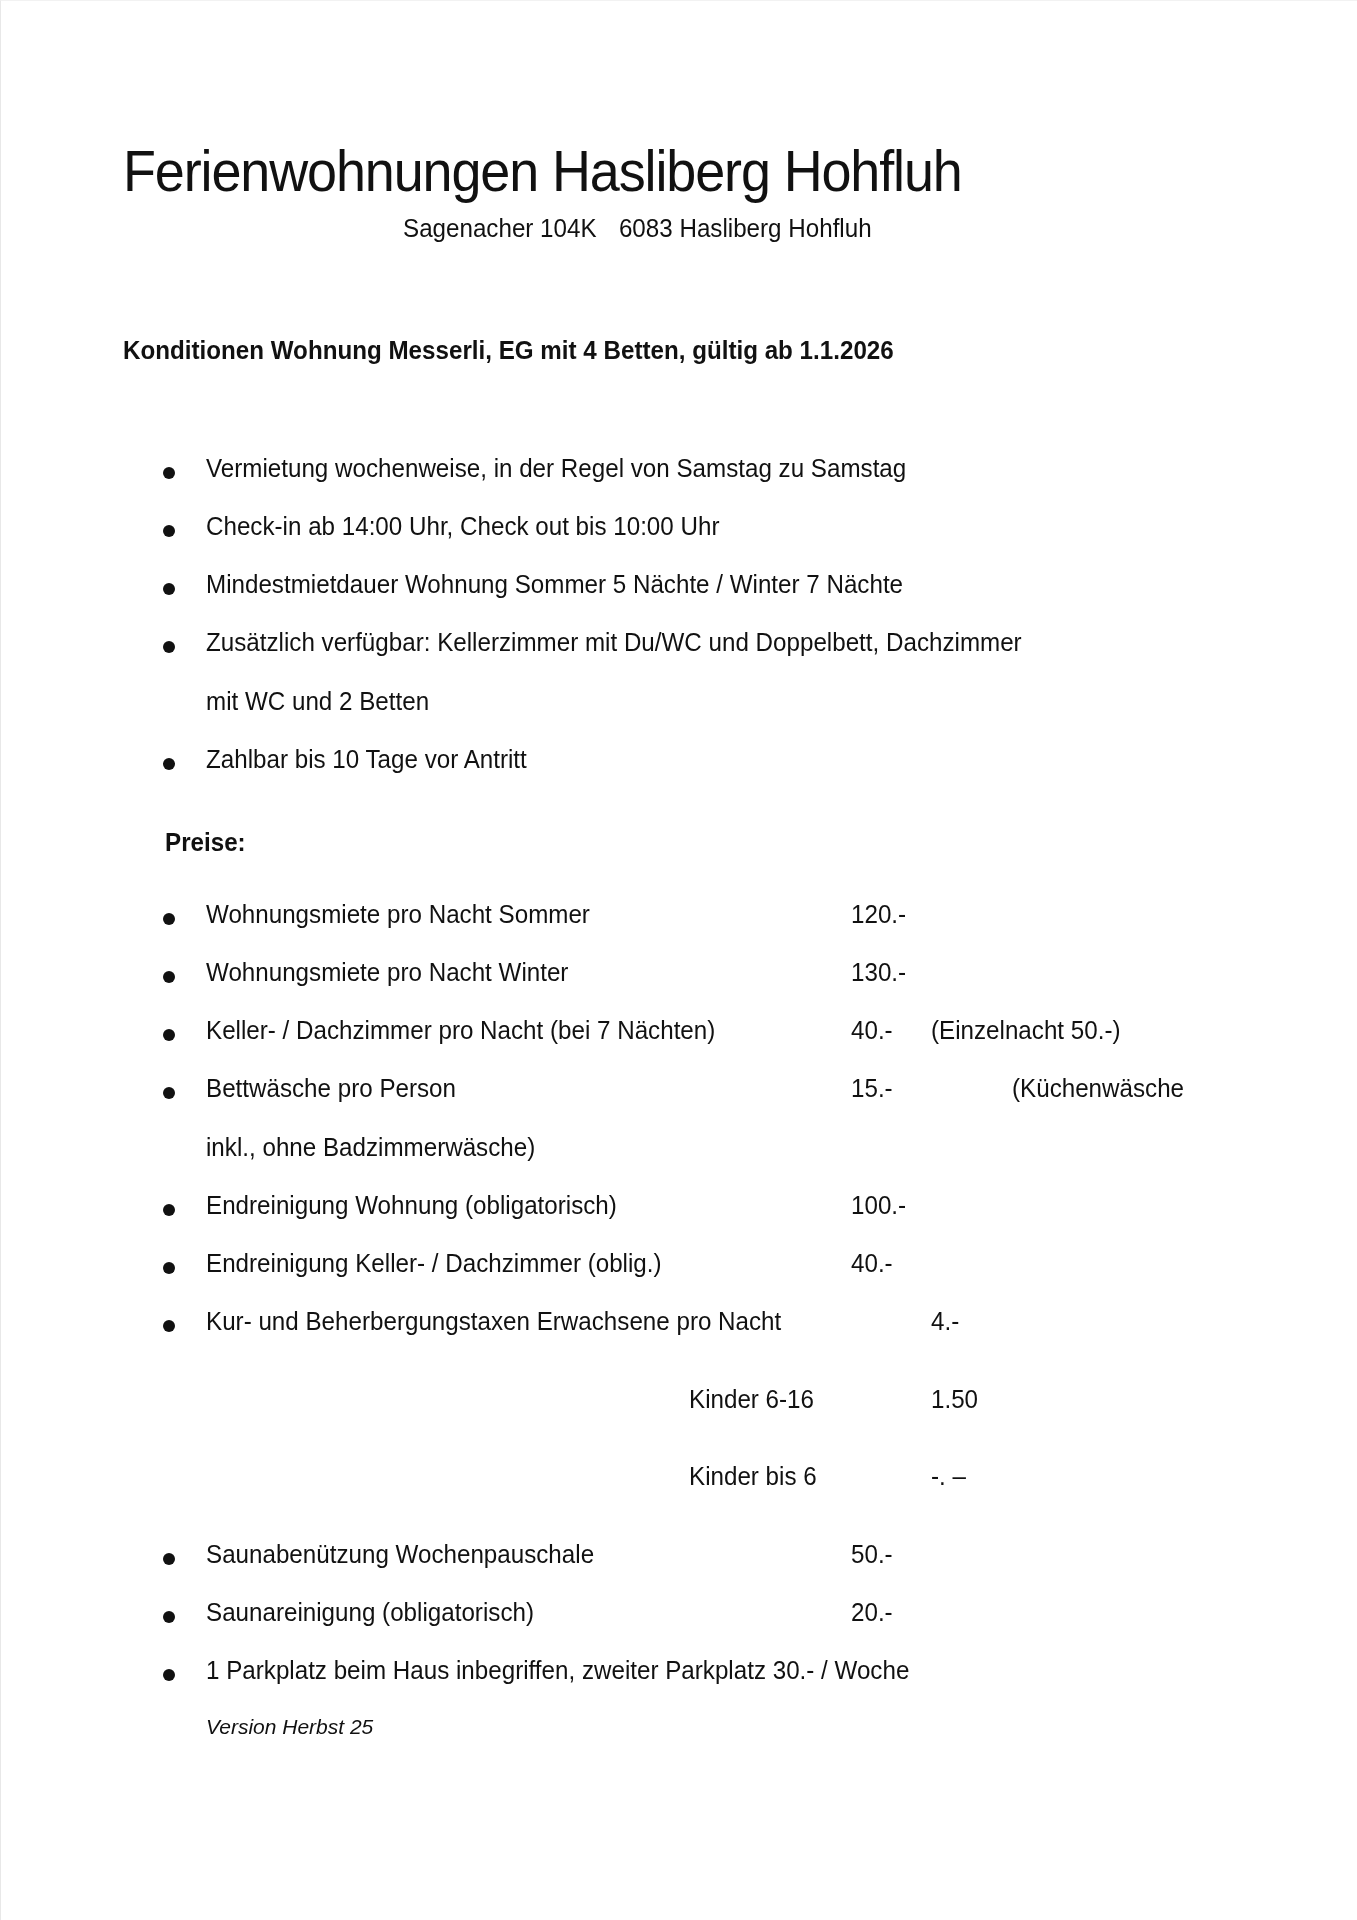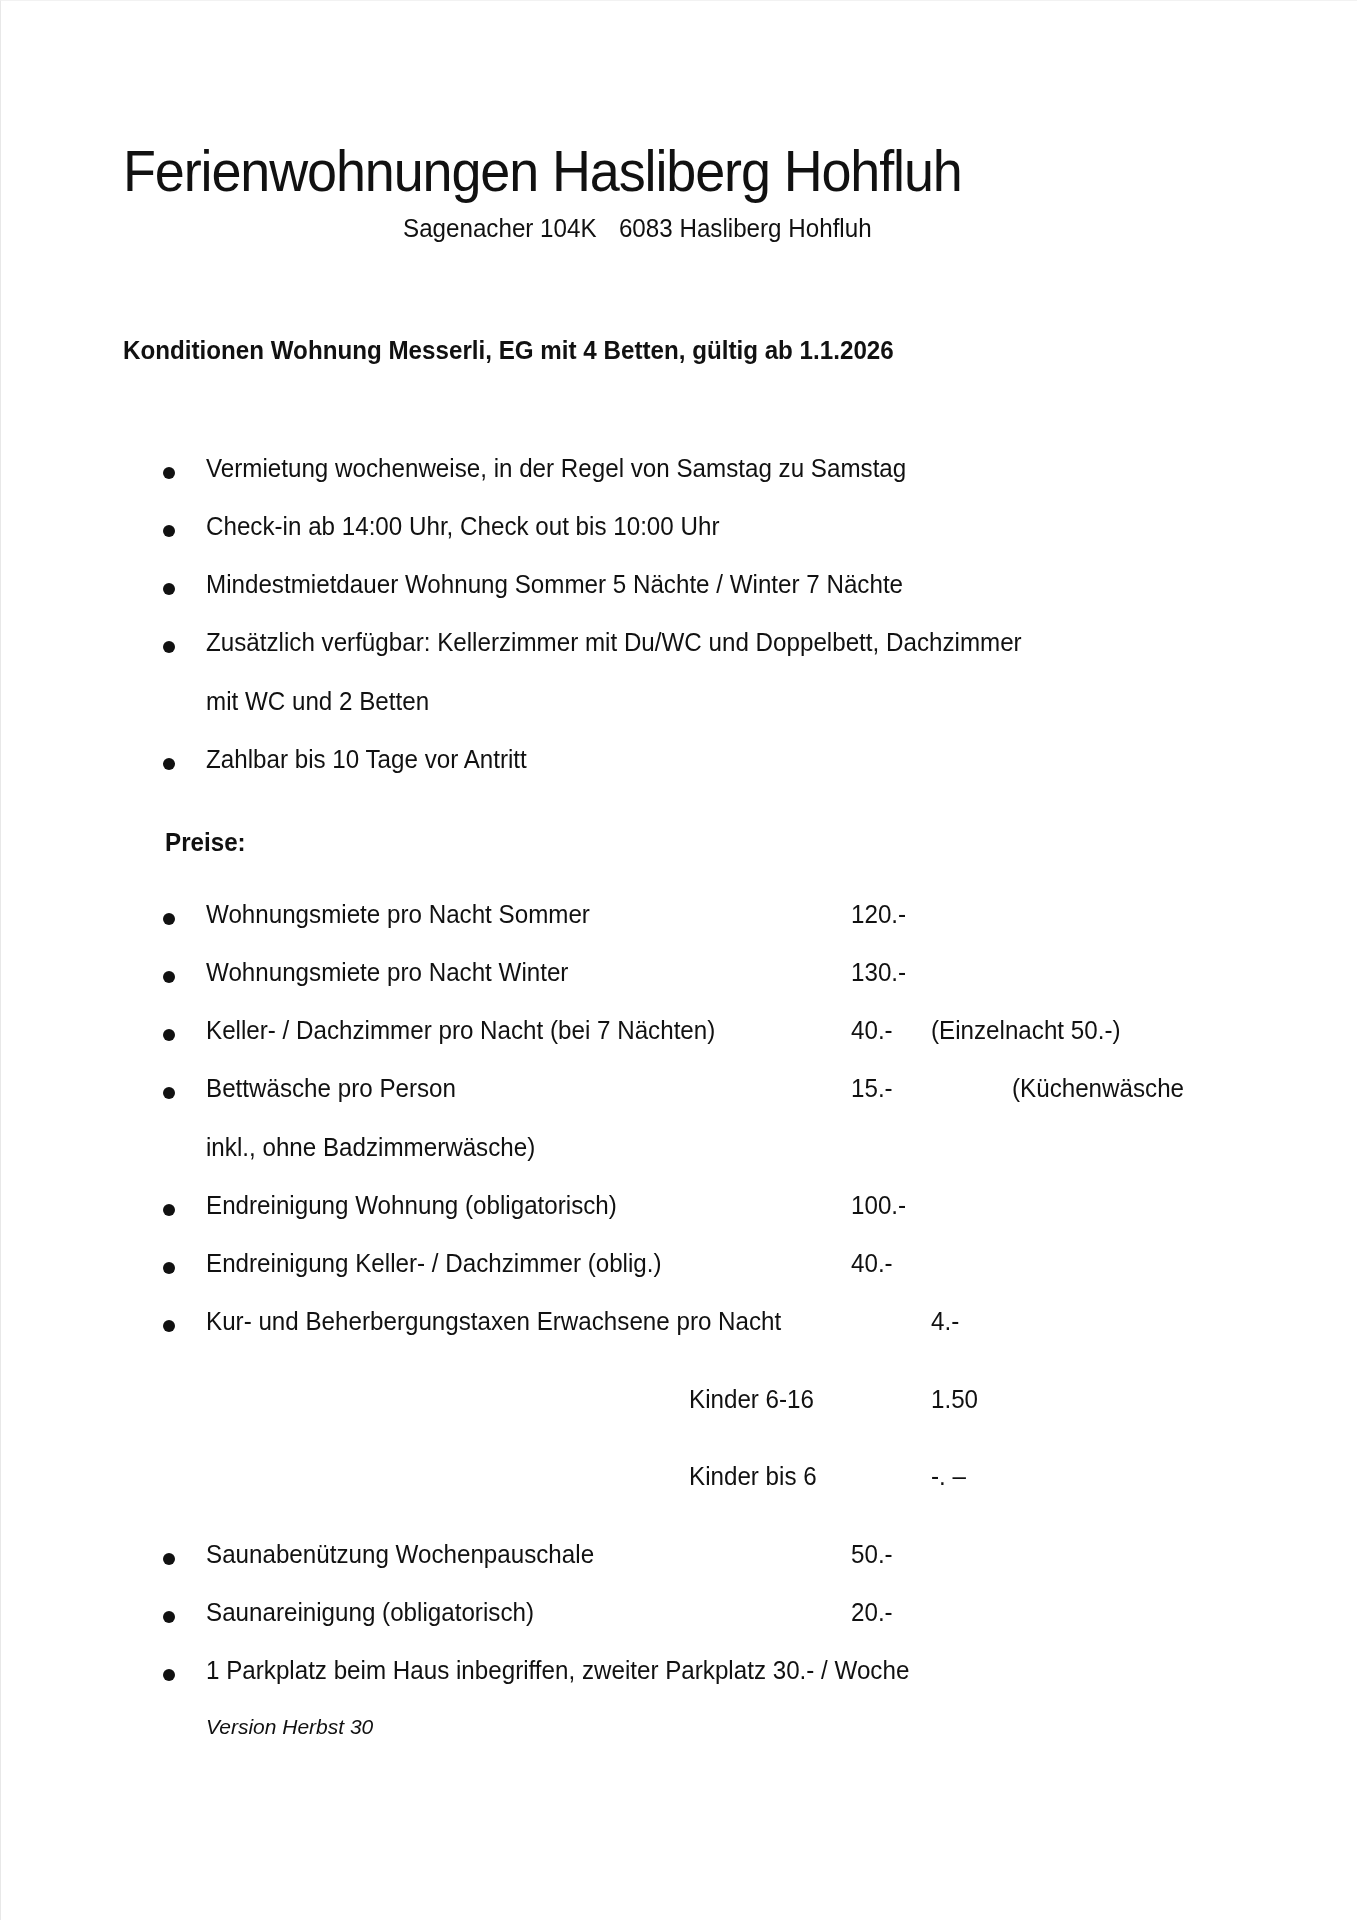--- a/index.html
+++ b/index.html
@@ -193,14 +193,14 @@
       <span class="line txt" style="top:1596px">Saunareinigung (obligatorisch)</span>
       <span class="line amt" style="top:1596px">20.-</span>
     </div>
 
     <div>
       <span class="bullet" style="top:1668px"></span>
       <span class="line txt" style="top:1654px">1 Parkplatz beim Haus inbegriffen, zweiter Parkplatz 30.- / Woche</span>
     </div>
   </div>
 
-  <div class="version">Version Herbst 30</div>
+  <div class="version">Version Herbst 25</div>
 </div>
 
 </body></html>

